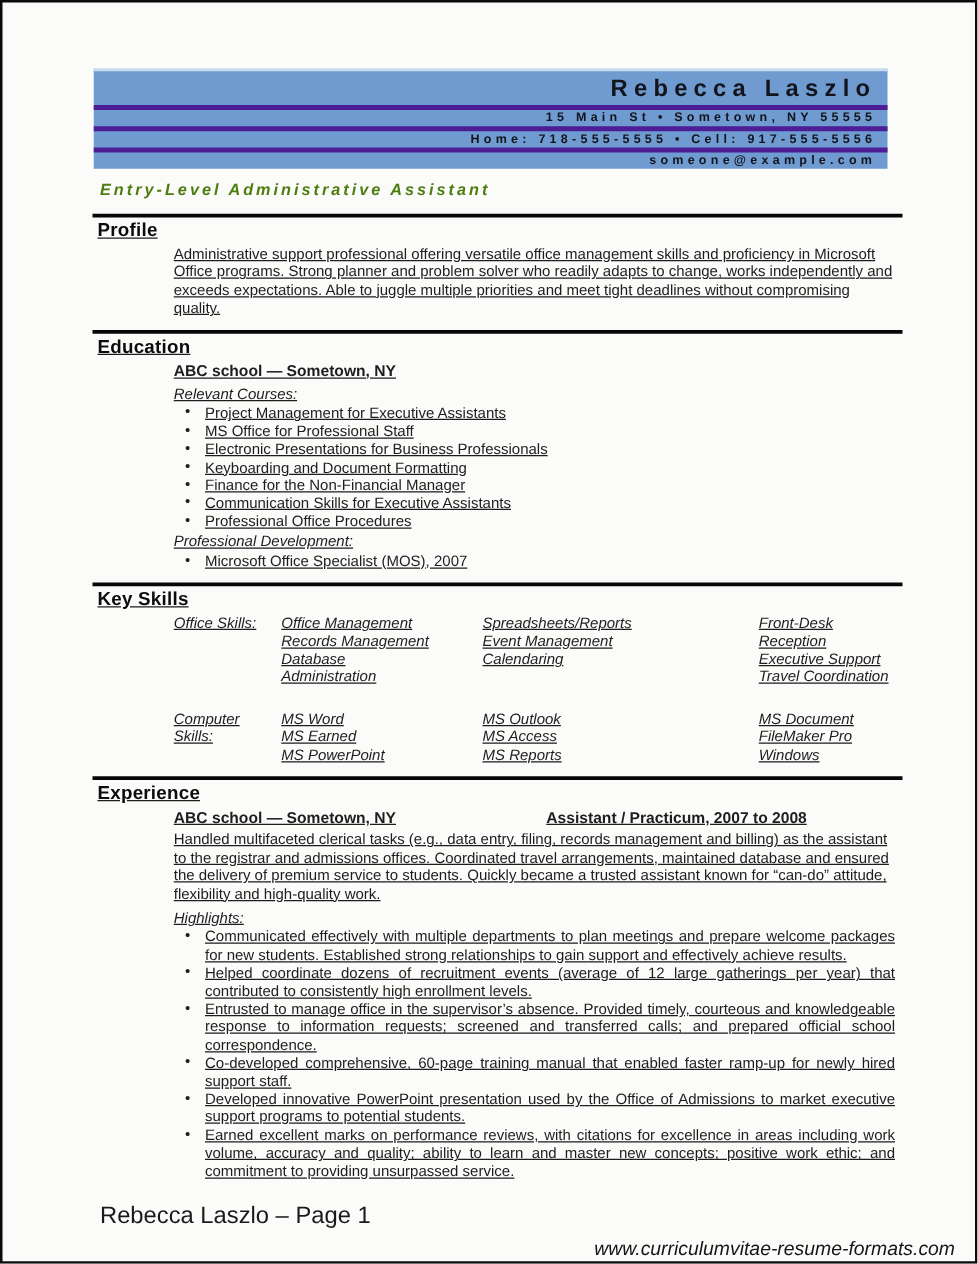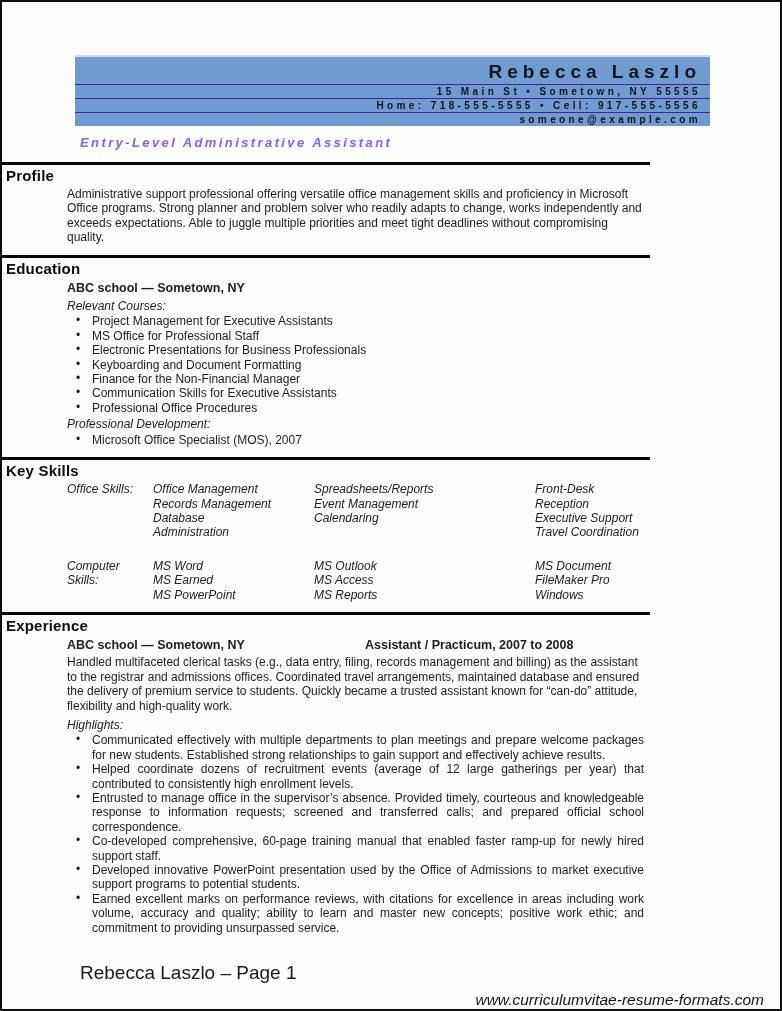--- a/index.html
+++ b/index.html
@@ -19,35 +19,35 @@
     margin:53px 0 0 73px;
     width:635px;
     background:#6f9bd1;
     border-top:2px solid #c9dbee;
     color:#13131b;
   }
   .band-row {
     text-align:right;
     padding-right:9px;
     font-weight:bold;
-    border-bottom:1px solid #4c1d95;
+    border-bottom:4px solid #4c1d95;
   }
   .band-row:last-child { border-bottom:none; }
   .band-name { font-size:19px; letter-spacing:5px; line-height:25px; padding-top:2px; }
   .band-contact { font-size:10px; letter-spacing:3.4px; line-height:13px; }
 
   
   .doc-title {
     margin:9px 0 0 78px;
     font-size:13px; font-weight:bold; font-style:italic;
-    letter-spacing:2.4px; color:#8b5cf6;
+    letter-spacing:2.4px; color:#4d7c0f;
   }
 
   
-  .section { width:648px; }
+  .section { margin-left:72px; width:648px;text-decoration:underline; }
   .rule { border-top:3px solid #070707; height:0; margin-top:10px; }
   .section-profile .rule { margin-top:12px; }
   .sec-heading {
     margin:2px 0 3px 4px;
     font-size:15px; font-weight:bold; color:#0c0c0c; letter-spacing:0.2px;
   }
   .content { margin-left:65px; font-size:12px; line-height:14.4px; }
   .para { margin:2px 0 5px; width:577px; }
 
   .school-line { font-weight:bold; margin:4px 0 4px; font-size:12.5px; }

